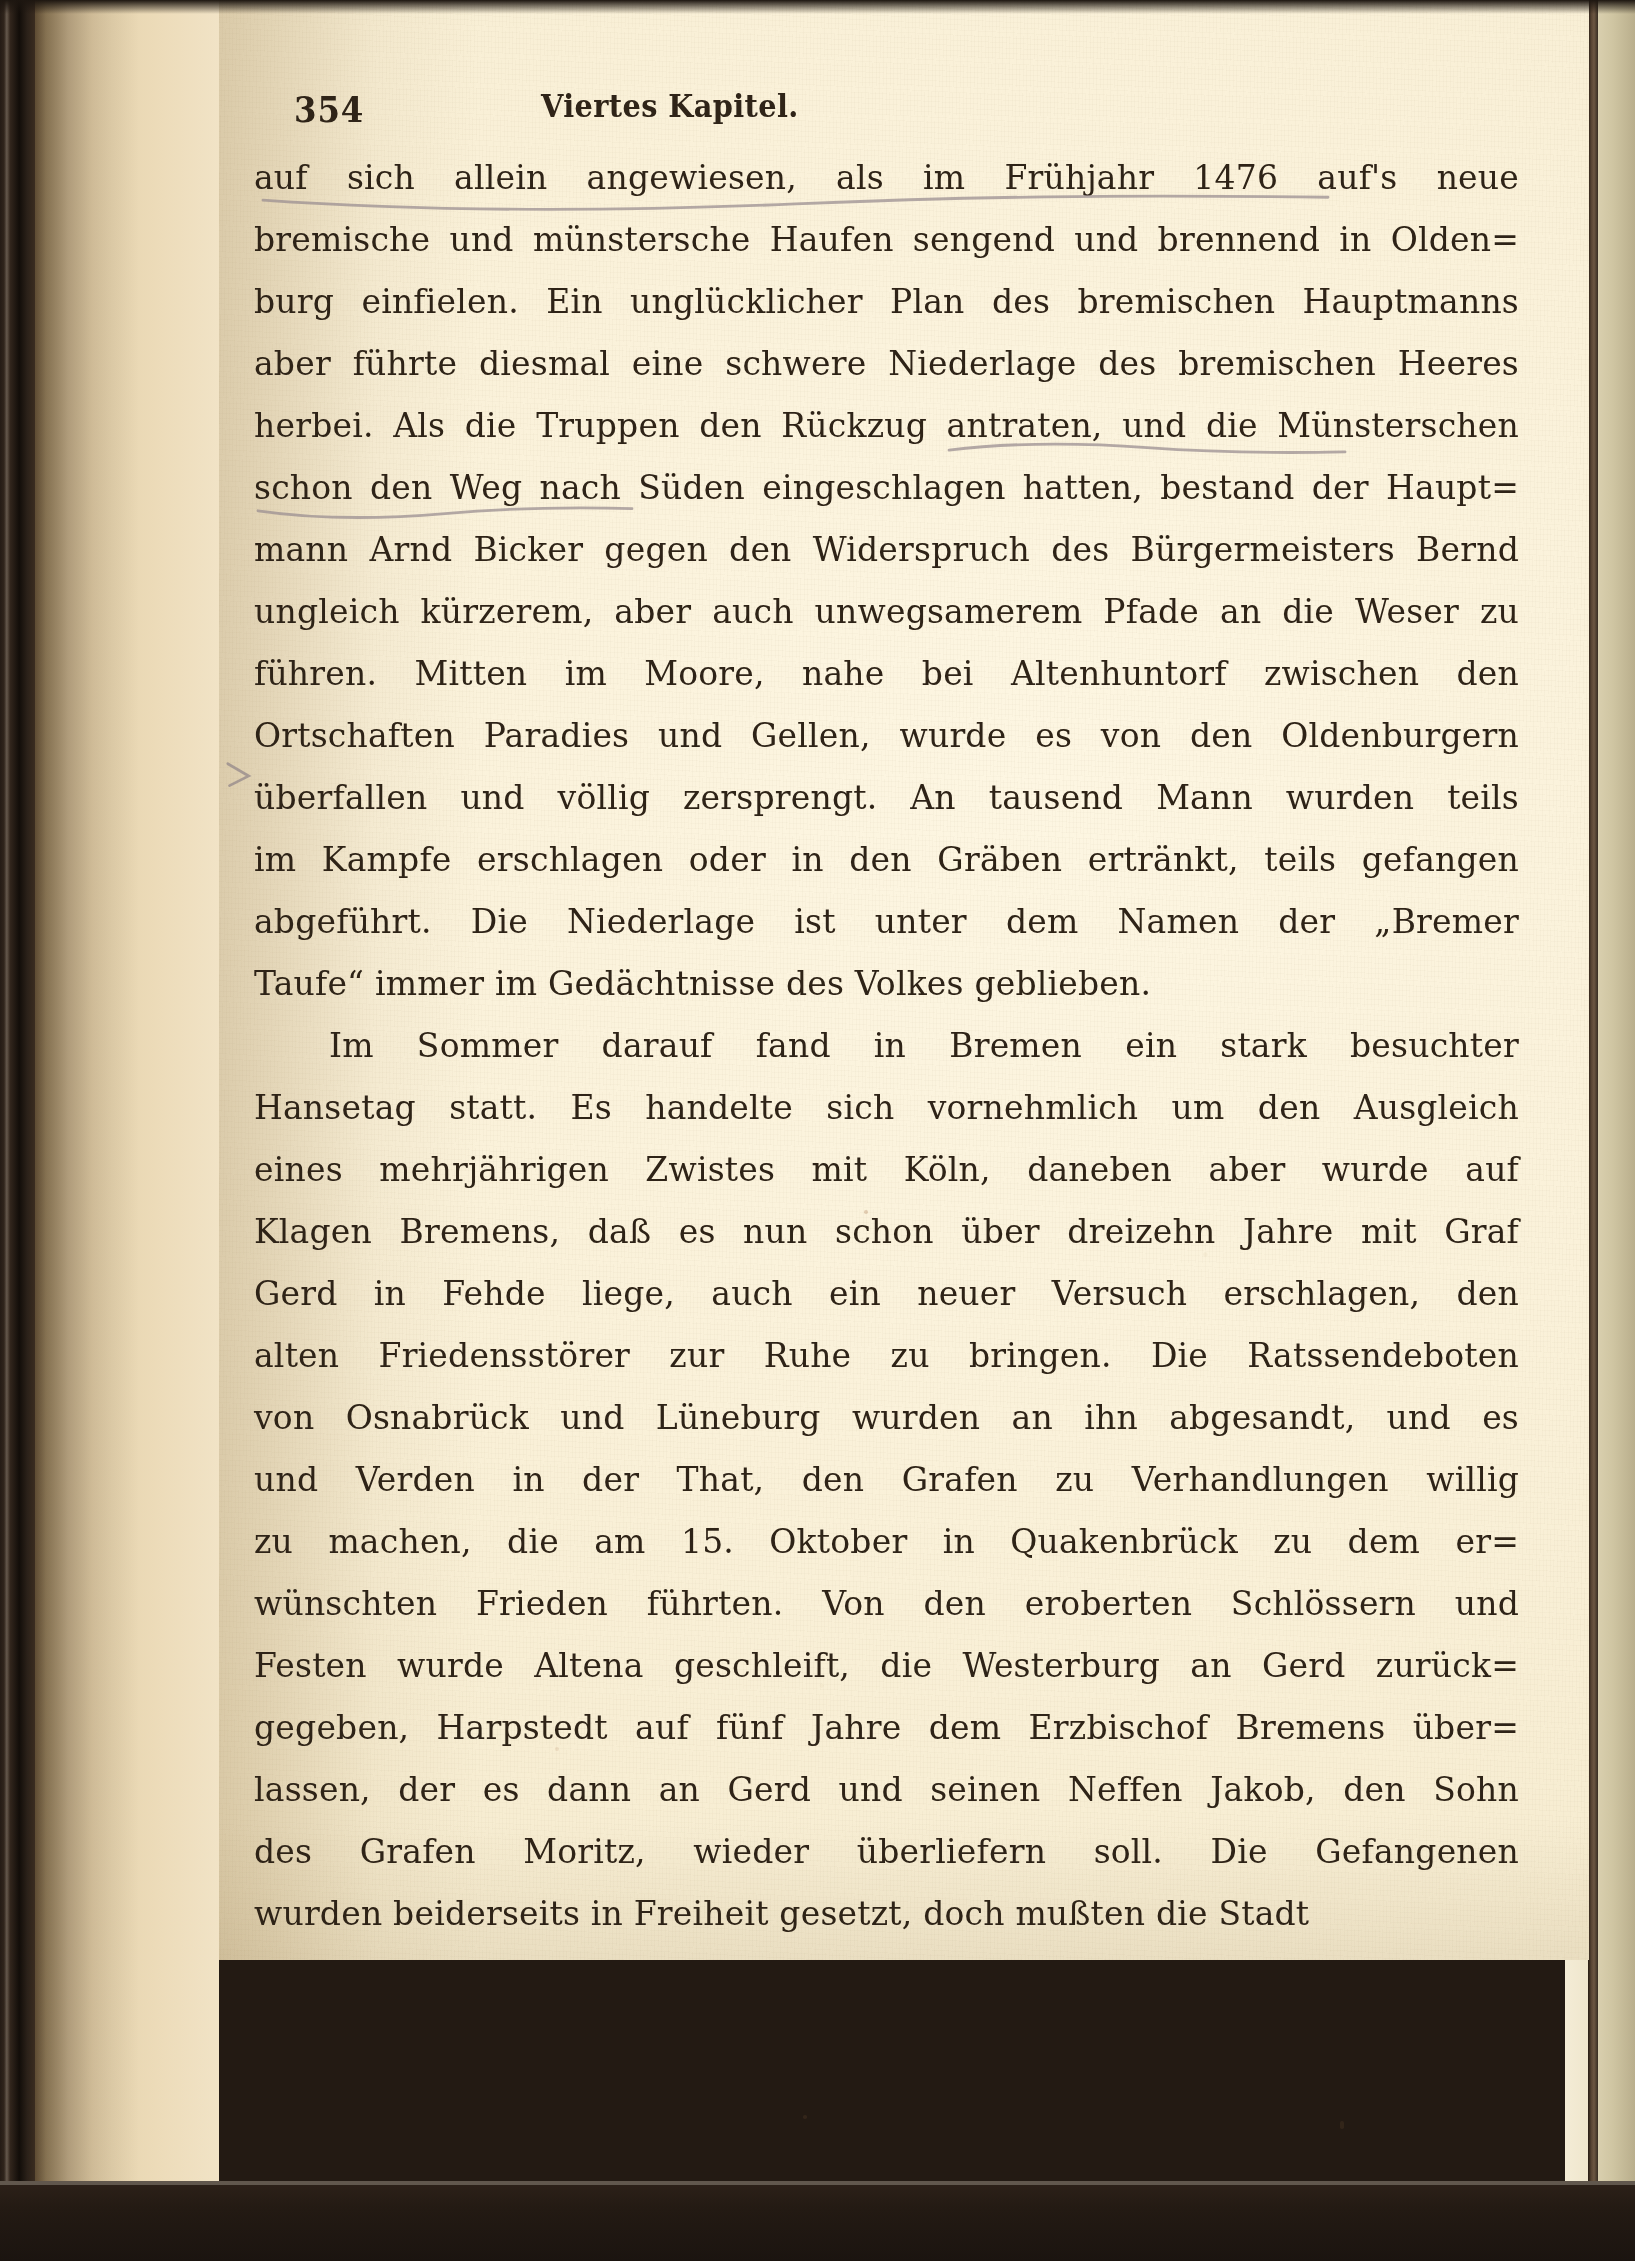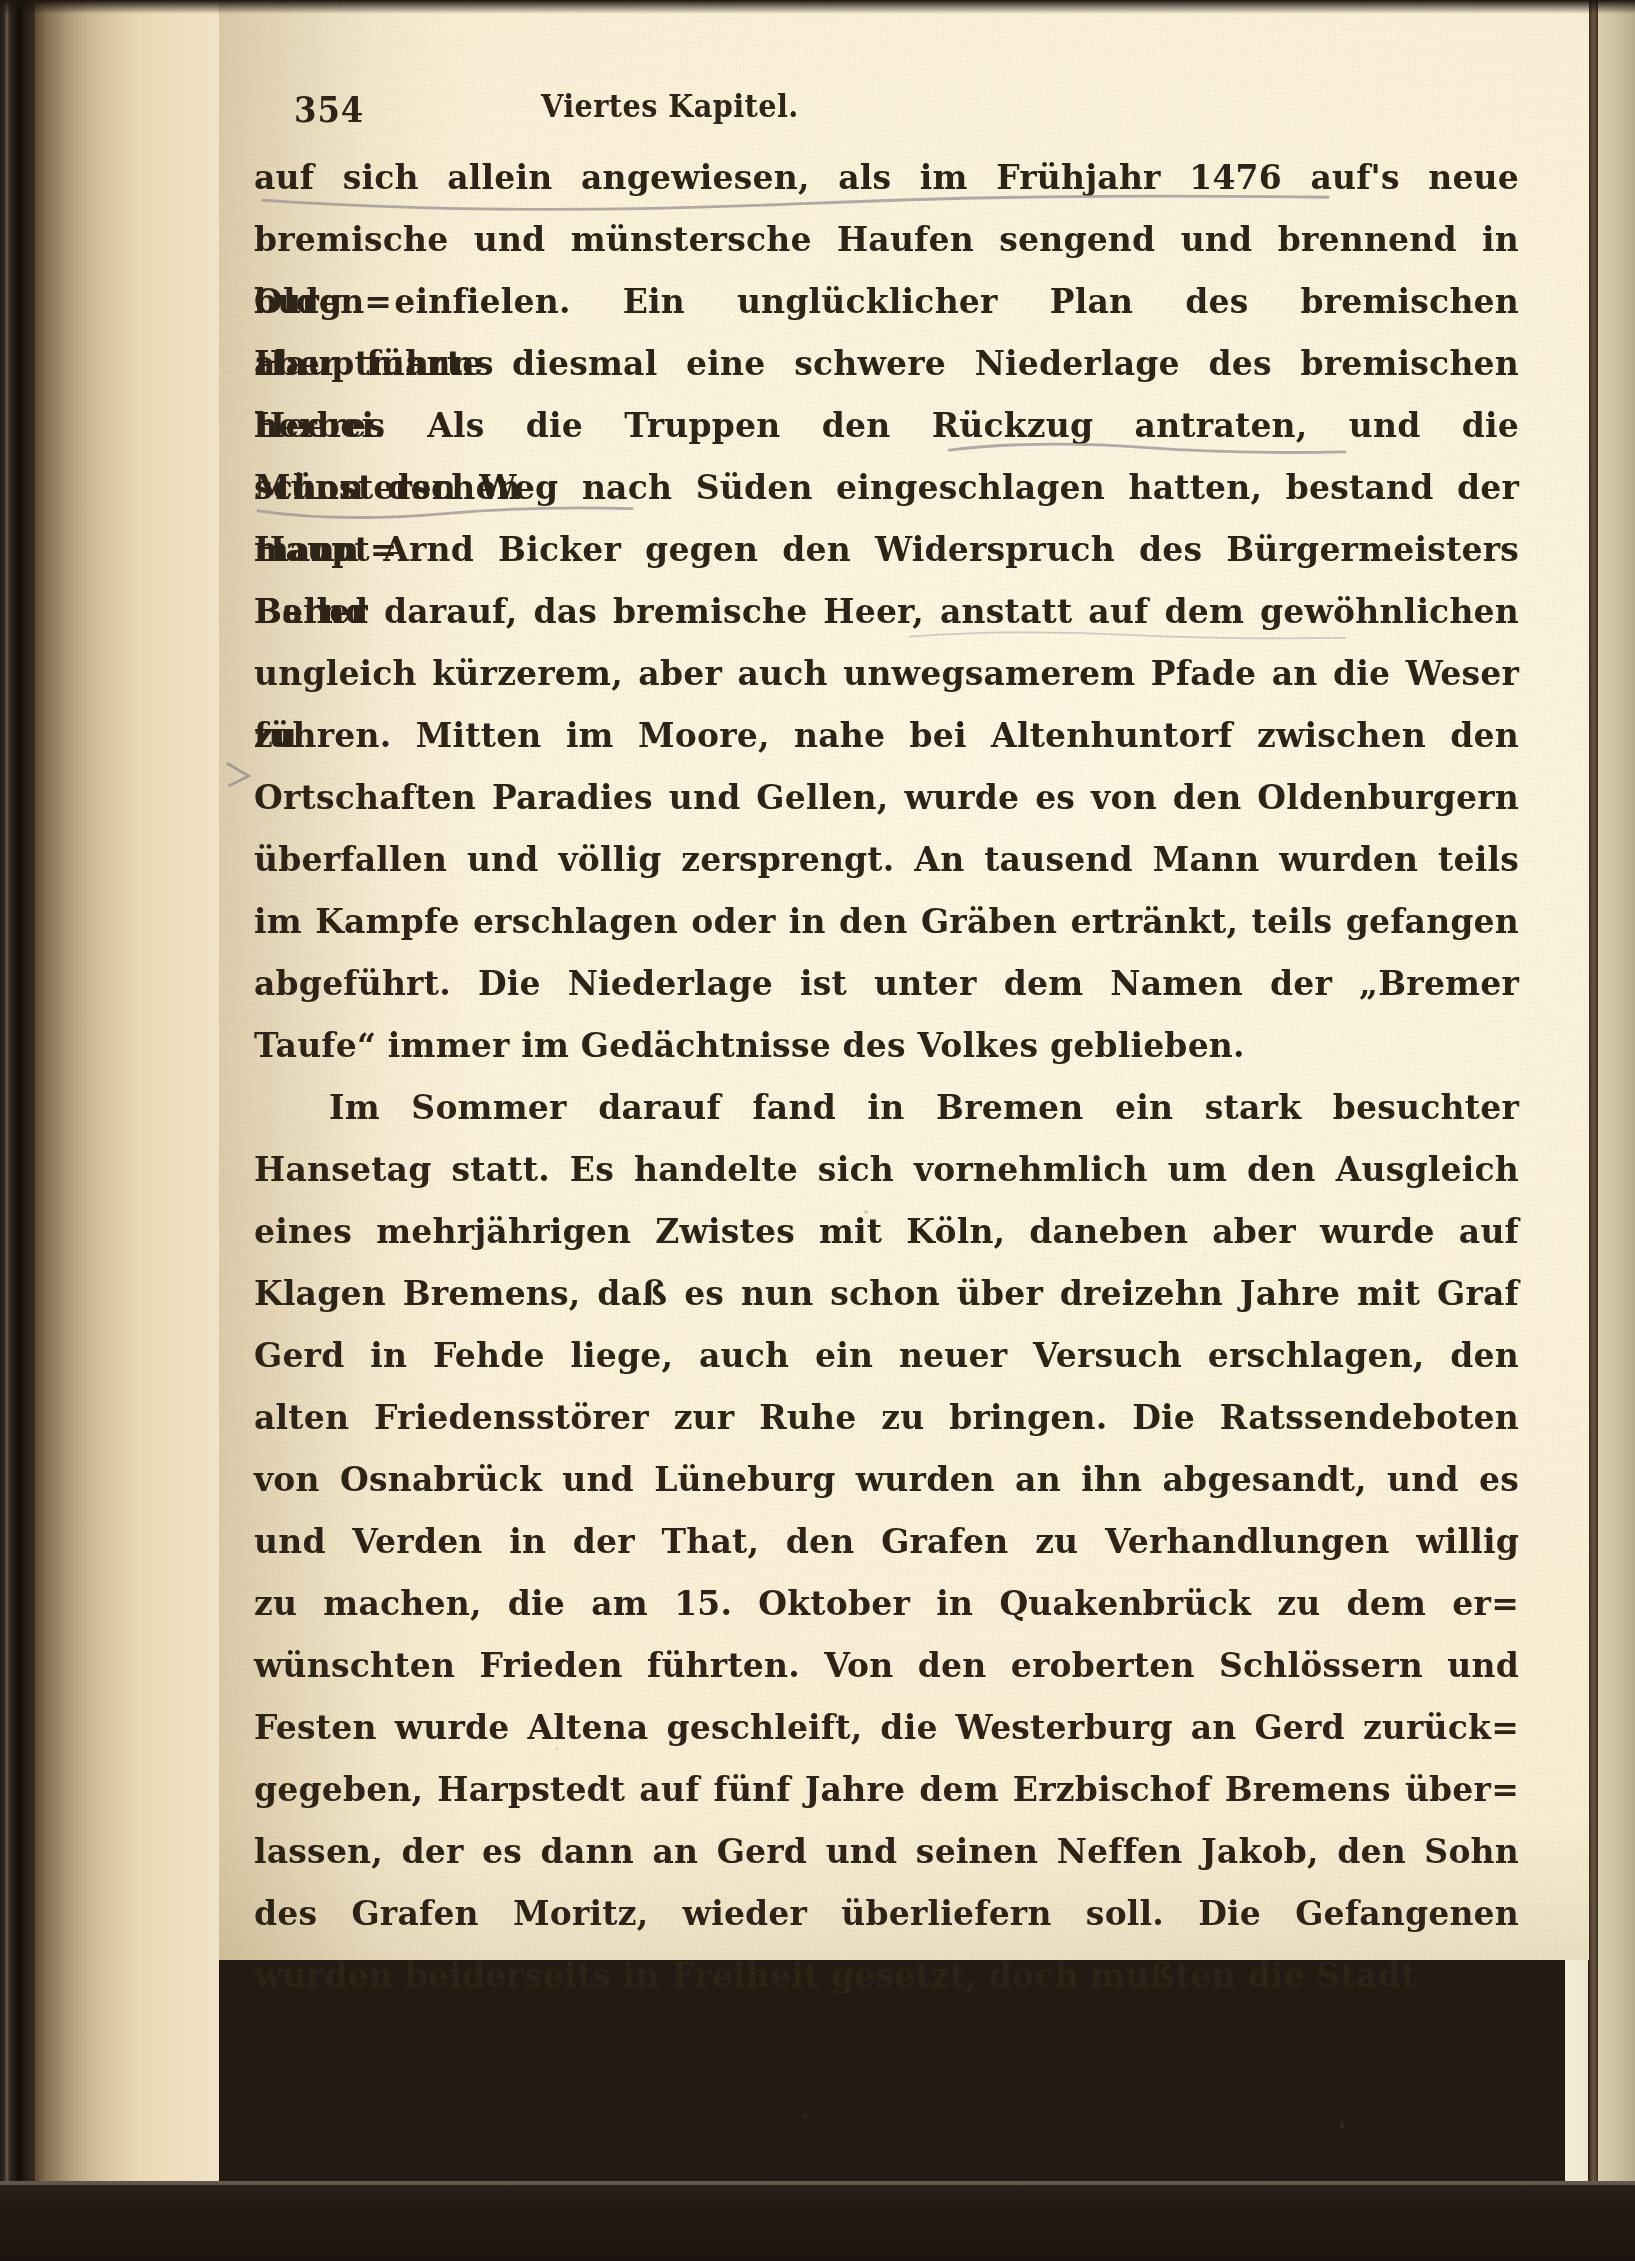--- a/index.html
+++ b/index.html
@@ -175,21 +175,21 @@
     padding: 0;
   }
   .line {
     position: relative;
     height: 62px;
     line-height: 62px;
     white-space: nowrap;
     font-size: 33px;
     color: #2e2317;
     font-family: "DejaVu Serif", serif;
-    font-weight: 700;
+    font-weight: 400;
     letter-spacing: 0.2px;
     overflow: visible;
   }
   .line.indent { padding-left: 75px; }
 
   
   .line .j {
     display: inline-block;
     width: 1265px;
     text-align: justify;
@@ -283,25 +283,20 @@
               <svg width="396" height="21" viewBox="0 0 455 24">
                 <path d="M0 13.75 C 72.8 5, 154.70000000000002 5.7, 227.5 10.95 S 364 17.95, 455 15.850000000000001"></path>
               </svg>
             </div></div>
           <div class="line"><span class="j">schon den Weg nach Süden eingeschlagen hatten, bestand der Haupt=</span><div class="pencil" style="left: 4.3px; top: 45px; width: 374px;">
               <svg width="374" height="21" viewBox="0 0 430 24">
                 <path d="M0 10 C 68.8 20, 146.20000000000002 19.2, 215 13.2 S 344 5.2, 430 7.6"></path>
               </svg>
             </div></div>
           <div class="line"><span class="j">mann Arnd Bicker gegen den Widerspruch des Bürgermeisters Bernd</span></div>
-          <div class="line"><span class="j">Baller darauf, das bremische Heer, anstatt auf dem gewöhnlichen</span><div class="pencil" style="left: 656px; top: 44px; width: 435px;">
-              <svg width="435" height="21" viewBox="0 0 500 24">
-                <path d="M0 13.25 C 80 7, 170 7.5, 250 11.25 S 400 16.25, 500 14.75" class="faint"></path>
-              </svg>
-            </div></div>
           <div class="line"><span class="j">ungleich kürzerem, aber auch unwegsamerem Pfade an die Weser zu</span></div>
           <div class="line"><span class="j">führen.  Mitten im Moore, nahe bei Altenhuntorf zwischen den</span></div>
           <div class="line"><span class="j">Ortschaften Paradies und Gellen, wurde es von den Oldenburgern</span></div>
           <div class="line"><span class="j">überfallen und völlig zersprengt.  An tausend Mann wurden teils</span></div>
           <div class="line"><span class="j">im Kampfe erschlagen oder in den Gräben ertränkt, teils gefangen</span></div>
           <div class="line"><span class="j">abgeführt.  Die Niederlage ist unter dem Namen der „Bremer</span></div>
           <div class="line"><span class="j last">Taufe“ immer im Gedächtnisse des Volkes geblieben.</span></div>
         </div>
 
       <div class="para" id="p2">

